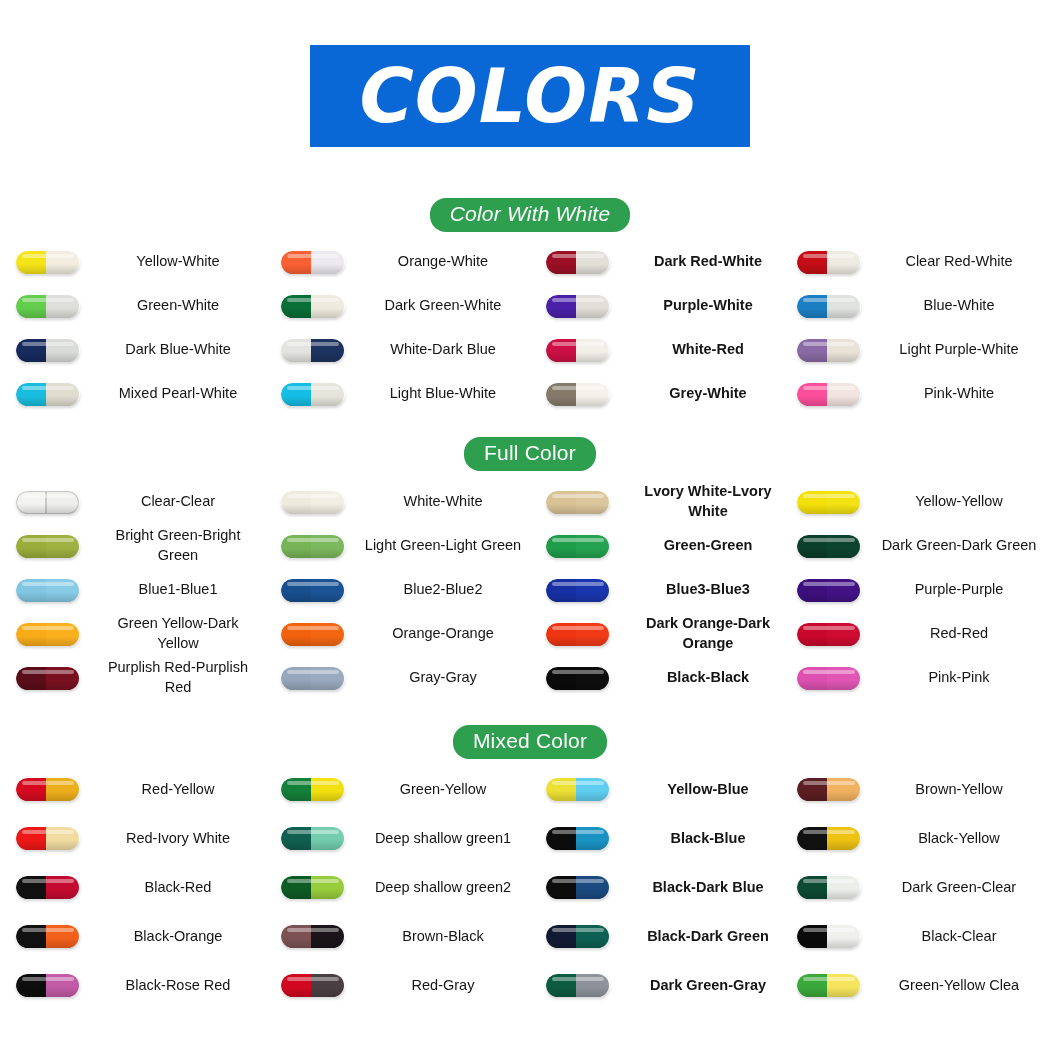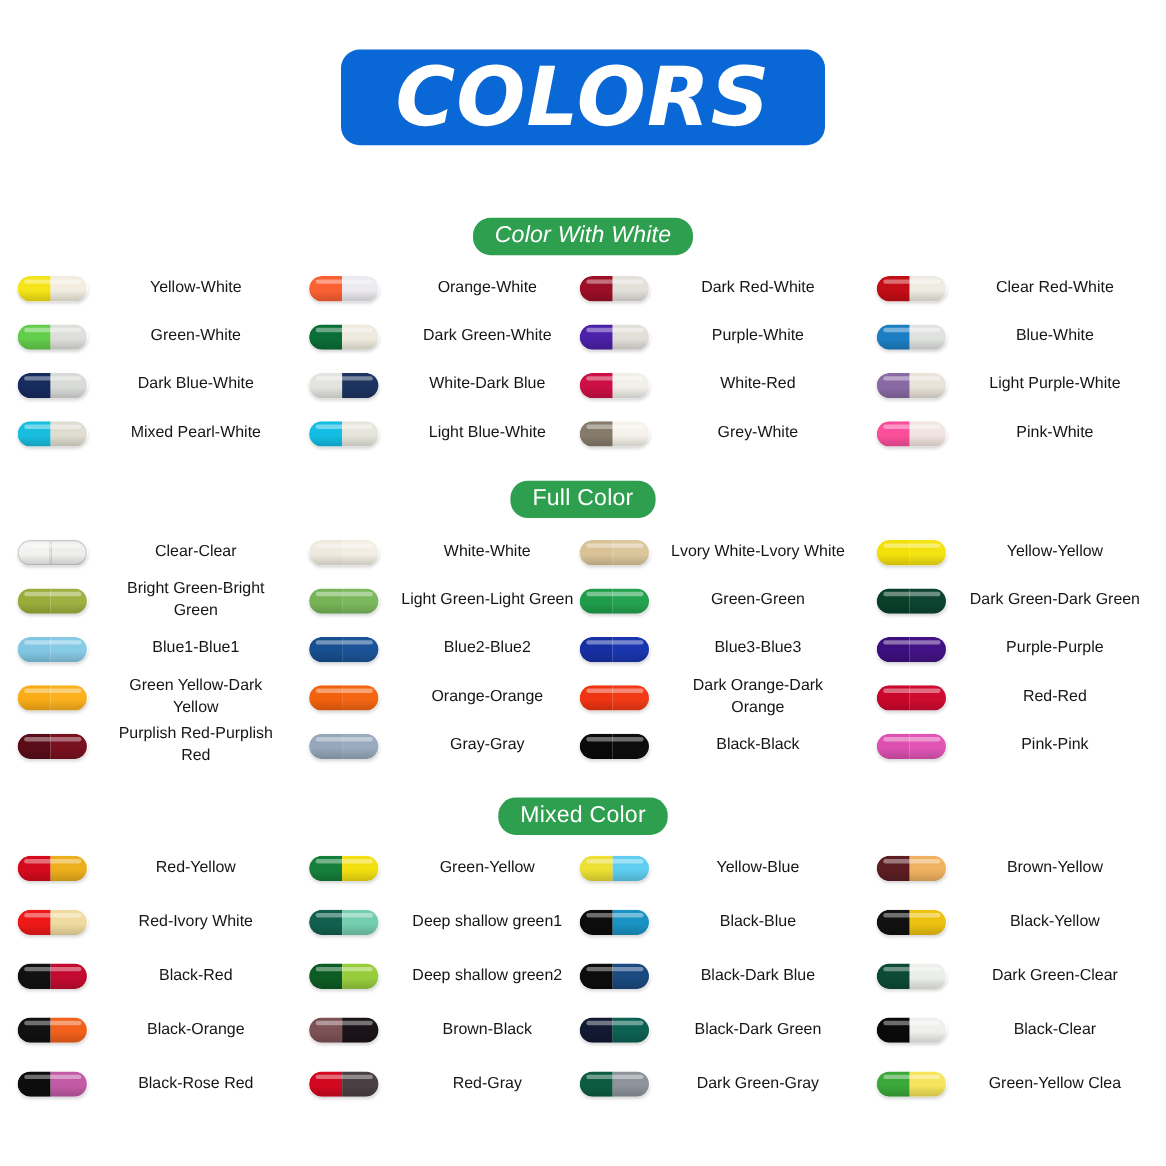--- a/index.html
+++ b/index.html
@@ -16,23 +16,23 @@
     color: #1a1a1a;
     position: relative;
   }
 
   
   #title-banner {
     position: absolute;
     left: 310px;
     top: 45px;
     width: 440px;
-    height: 87px;
+    height: 102px;
     background: #0a67d6;
-    border-radius: 17px;
+    border-radius: 1px;
     display: flex;
     align-items: center;
     justify-content: center;
   }
   #title-text {
     color: #ffffff;
     font-size: 74px;
     font-weight: bold;
     font-style: italic;
     letter-spacing: 1px;
@@ -71,21 +71,21 @@
   .cell {
     position: absolute;
     top: 0;
     width: 265px;
     height: 100%;
     display: flex;
     align-items: center;
   }
   .cell.c0 { left: 0px;   }
   .cell.c1 { left: 265px; }
-  .cell.c2 { left: 511px; }
+  .cell.c2 { left: 530px; font-weight: bold; }
   .cell.c3 { left: 781px; }
 
   
   .capsule-wrap {
     position: relative;
     width: 95px;
     min-width: 95px;
     display: flex;
     justify-content: center;
     align-items: center;

